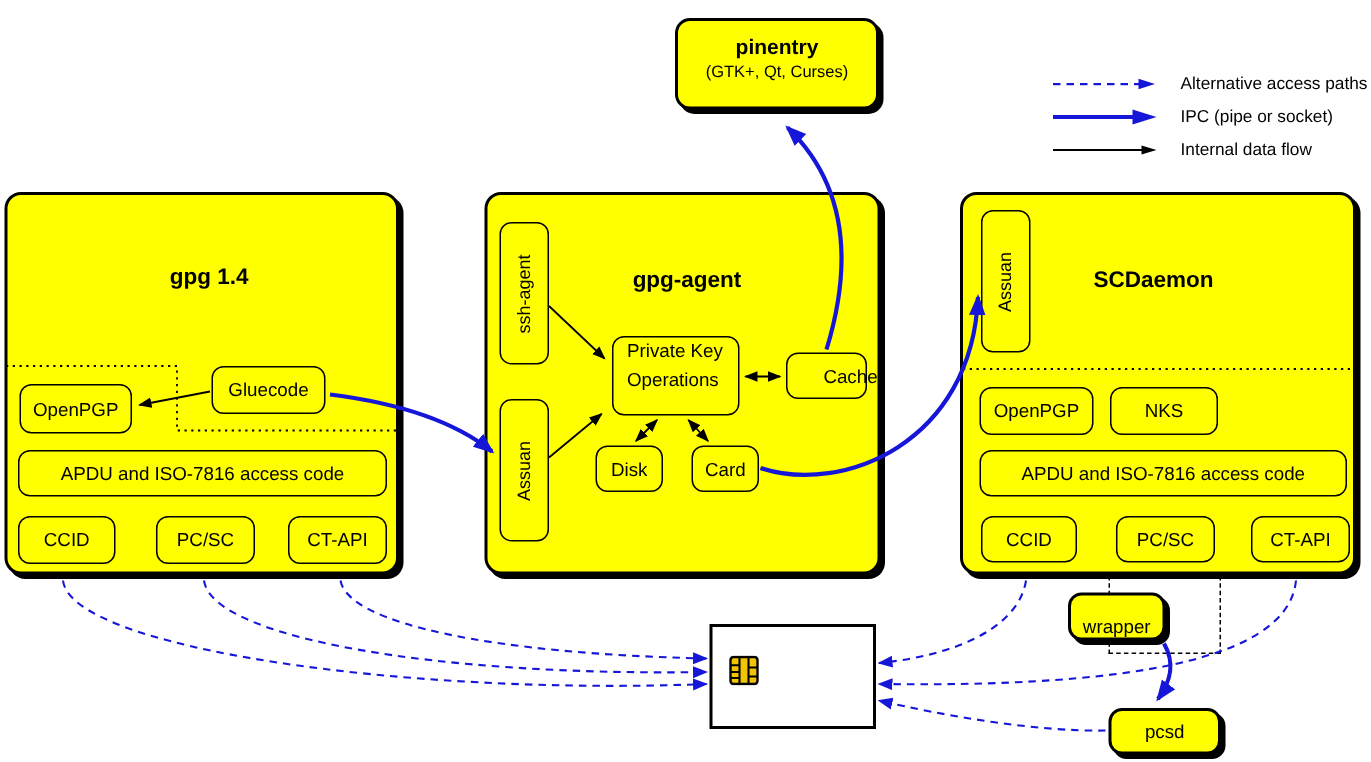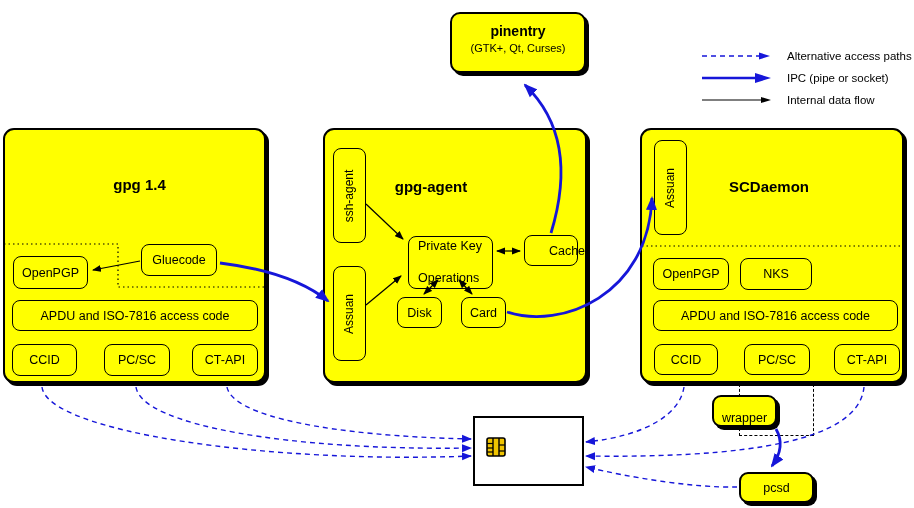--- a/index.html
+++ b/index.html
@@ -18,22 +18,22 @@
   .node{
     position:absolute;background:#ffff00;border:1.5px solid #000;border-radius:8px;
     display:flex;align-items:center;justify-content:center;font-size:12.5px;z-index:3;
   }
   .vnode{
     position:absolute;background:#ffff00;border:1.5px solid #000;border-radius:8px;
     display:flex;align-items:center;justify-content:center;z-index:3;
   }
   .vnode span{transform:rotate(-90deg);white-space:nowrap;font-size:12px;}
   .thick{border-width:2.5px;box-shadow:3px 3px 0 #000;border-radius:9px;}
-  .pko{flex-direction:column;align-items:flex-start;justify-content:space-between;
-       padding-left:9px;line-height:19px;margin-top:12px;}
+  .pko{flex-direction:column;align-items:flex-start;justify-content:flex-start;
+       padding-left:9px;line-height:19px;}
   .dashedrect{position:absolute;border:1.5px dashed #000;background:transparent;z-index:2;}
   .smartcard{position:absolute;background:#ffffff;border:2px solid #000;z-index:2;}
   .chip{position:absolute;z-index:3;}
   #pinentry-box{position:absolute;background:#ffff00;border:2.5px solid #000;border-radius:10px;
     box-shadow:3px 3px 0 #000;z-index:1;text-align:center;}
   #pinentry-box .t{font-weight:bold;font-size:14px;margin-top:9px;}
   #pinentry-box .s{font-size:11px;margin-top:3px;}
   .legend-row{position:absolute;display:flex;align-items:center;z-index:3;height:14px;margin-top:47px;}
   .legend-row svg{display:block;}
   .legend-label{font-size:11.5px;margin-left:15px;white-space:nowrap;}
@@ -69,21 +69,21 @@
   <div id="pinentry-box" style="left:450px;top:12px;width:136px;height:61px;">
     <div class="t">pinentry</div>
     <div class="s">(GTK+, Qt, Curses)</div>
   </div>
 
   <div class="bigbox" style="left:3px;top:128px;width:263px;height:255px;"></div>
   <div class="bigbox" style="left:323px;top:128px;width:264px;height:255px;"></div>
   <div class="bigbox" style="left:640px;top:128px;width:264px;height:255px;"></div>
 
   <div class="bigtitle" style="left:3px;top:176px;width:225px;margin-left:24px;">gpg 1.4</div>
-  <div class="bigtitle" style="left:307px;top:178px;width:248px;">gpg-agent</div>
+  <div class="bigtitle" style="left:334px;top:178px;width:248px;">gpg-agent</div>
   <div class="bigtitle" style="left:640px;top:178px;width:258px;">SCDaemon</div>
 
   <div class="node" style="left:13px;top:256px;width:75px;height:33px;">
       <span>OpenPGP</span>
     </div>
   <div class="node" style="left:141px;top:244px;width:76px;height:32px;">
       <span>Gluecode</span>
     </div>
   <div class="node" style="left:12px;top:300px;width:246px;height:31px;">
       <span>APDU and ISO-7816 access code</span>

